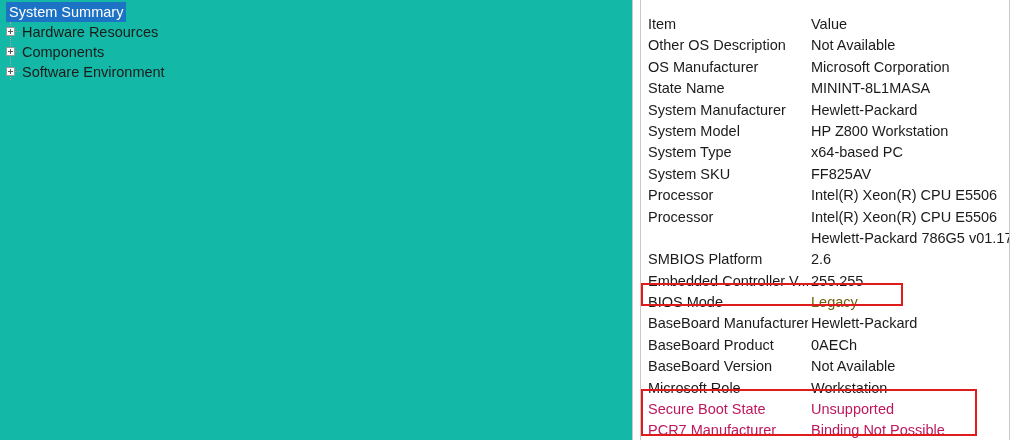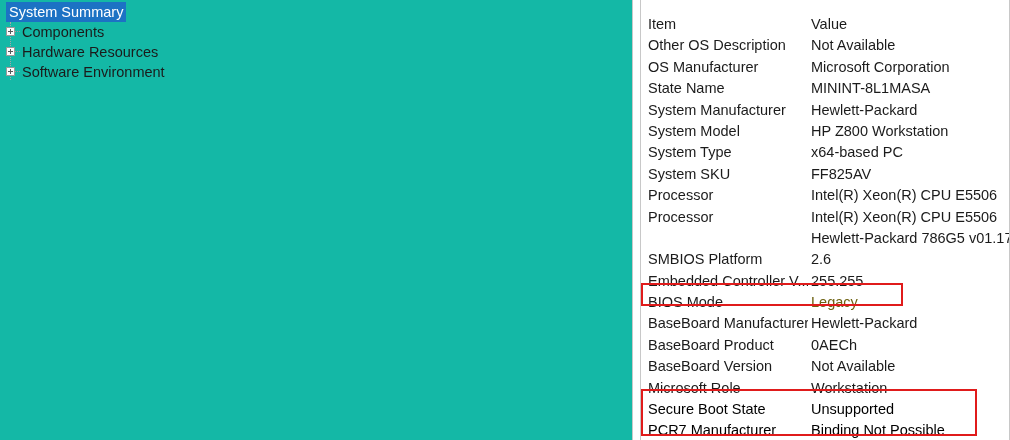--- a/index.html
+++ b/index.html
@@ -162,21 +162,21 @@
     top: 0;
     width: 420px;
     overflow: visible;
   }
   .grid-row.header .cell-item,
   .grid-row.header .cell-value {
     color: #1b1b1b;
   }
   .grid-row.flagged .cell-item,
   .grid-row.flagged .cell-value {
-    color: #000000;
+    color: #be185d;
   }
   .grid-row.flagged-value .cell-value {
     color: #6e6212;
   }
 
   
   .redbox {
     position: absolute;
     border: 2px solid #e01b1b;
     box-sizing: border-box;
@@ -200,43 +200,43 @@
 <body>
 
 <div id="app">
 
   <div id="tree-pane">
     <div class="tree-spine"></div>
     <div class="tree-root">
 
       <div class="tree-node selected root-item">
         <span class="node-label">System Summary</span>
+      </div>
+
+      <div class="tree-node">
+        <span class="expander">
+          <span class="plus-box"></span>
+          <span class="dash"></span>
+        </span>
+        <span class="node-label">Hardware Resources</span>
       </div>
 
       <div class="tree-node">
         <span class="expander">
           <span class="plus-box"></span>
           <span class="dash"></span>
         </span>
         <span class="node-label">Components</span>
       </div>
 
       <div class="tree-node">
         <span class="expander">
           <span class="plus-box"></span>
           <span class="dash"></span>
         </span>
-        <span class="node-label">Hardware Resources</span>
-      </div>
-
-      <div class="tree-node">
-        <span class="expander">
-          <span class="plus-box"></span>
-          <span class="dash"></span>
-        </span>
         <span class="node-label">Software Environment</span>
       </div>
 
     </div>
   </div>
 
   <div id="splitter"></div>
 
   <div id="details-pane">
     <div class="grid">

